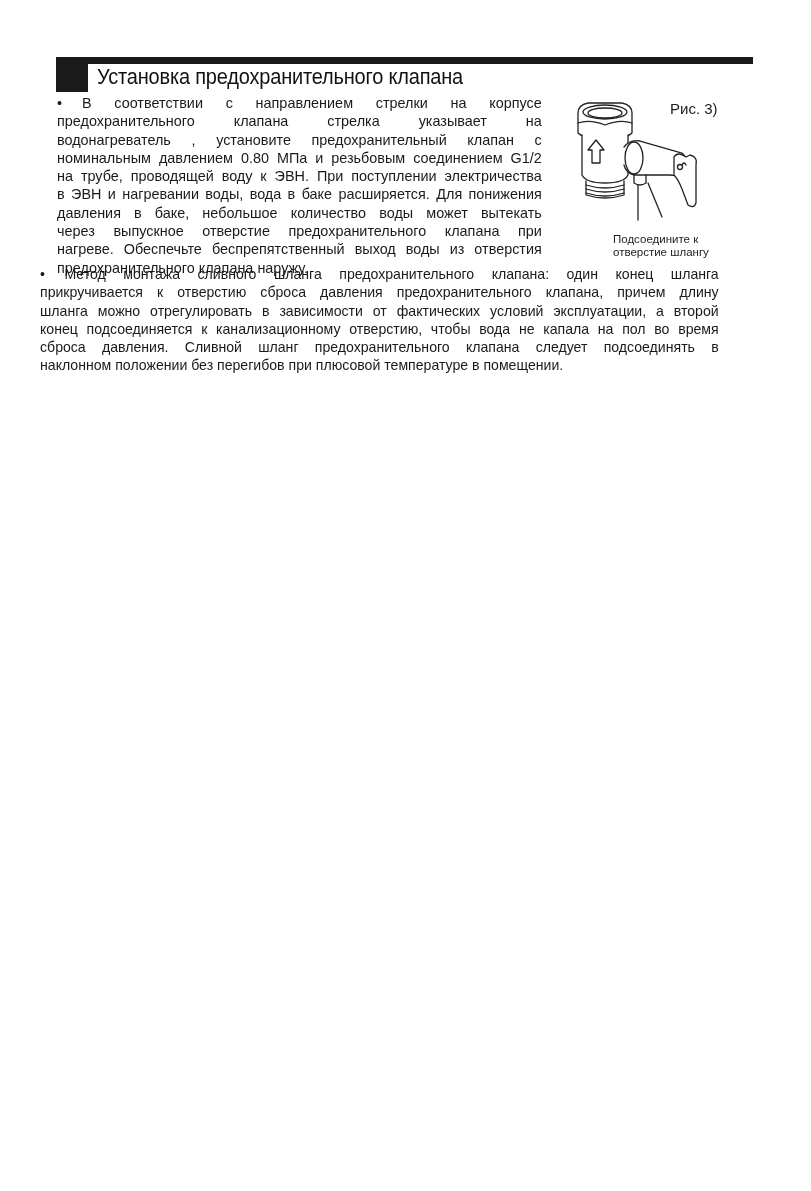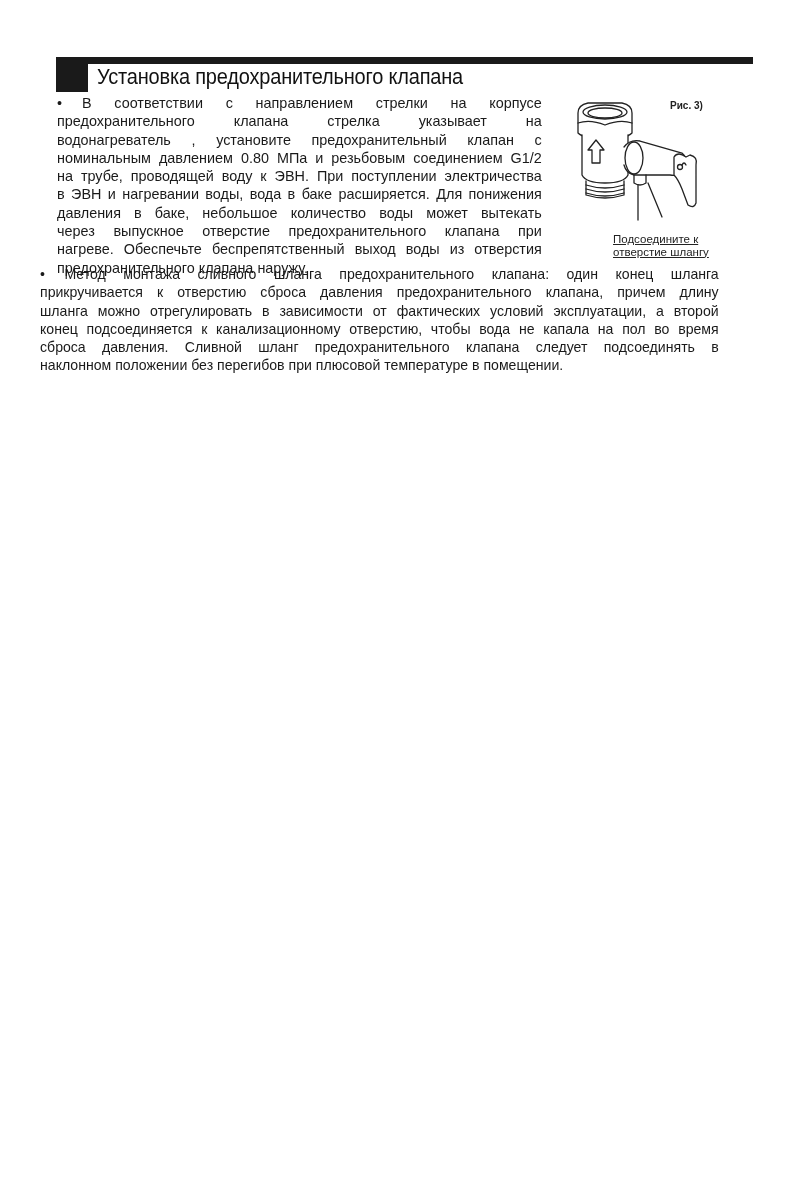--- a/index.html
+++ b/index.html
@@ -11,22 +11,22 @@
              color: #111; white-space: nowrap; letter-spacing: -0.2px; transform: scaleX(0.93); transform-origin: left top; }
     .para { position: absolute; font-size: 15px; line-height: 18.3px; color: #1a1a1a; text-align: justify; }
     .para .line { display: block; white-space: nowrap; text-align: justify; text-align-last: justify; height: 18.3px; overflow: visible; }
     .para .line.last { text-align-last: left; }
     .p1 { left: 57px; top: 94px; width: 485px; }
     .p2 { left: 40px; top: 265px; width: 679px; }
     .p2 .line { transform: scaleX(0.94); transform-origin: left top; width: 722px; }
     .p1 .line { transform: scaleX(0.96); transform-origin: left top; width: 505px; }
     .bullet { display: inline-block; width: 26px; }
     .figure { position: absolute; left: 570px; top: 95px; width: 175px; height: 165px; }
-    .fig-label { position: absolute; left: 670px; top: 100px; font-size: 10px; color: #222; font-weight: bold; }
-    .fig-caption { position: absolute; left: 613px; top: 233px; font-size: 11.5px; line-height: 12.5px; color: #222; text-decoration: underline; }
+    .fig-label { position: absolute; left: 670px; top: 100px; font-size: 15px; color: #222; }
+    .fig-caption { position: absolute; left: 613px; top: 233px; font-size: 11.5px; line-height: 12.5px; color: #222; }
   </style>
 </head>
 <body>
 
 <div class="top-bar"></div>
 <div class="title-block"></div>
 <div class="title">Установка предохранительного клапана</div>
 
 <div class="para p1">
   <span class="line"><span class="bullet">•</span><span>В соответствии с направлением стрелки на корпусе</span></span>

